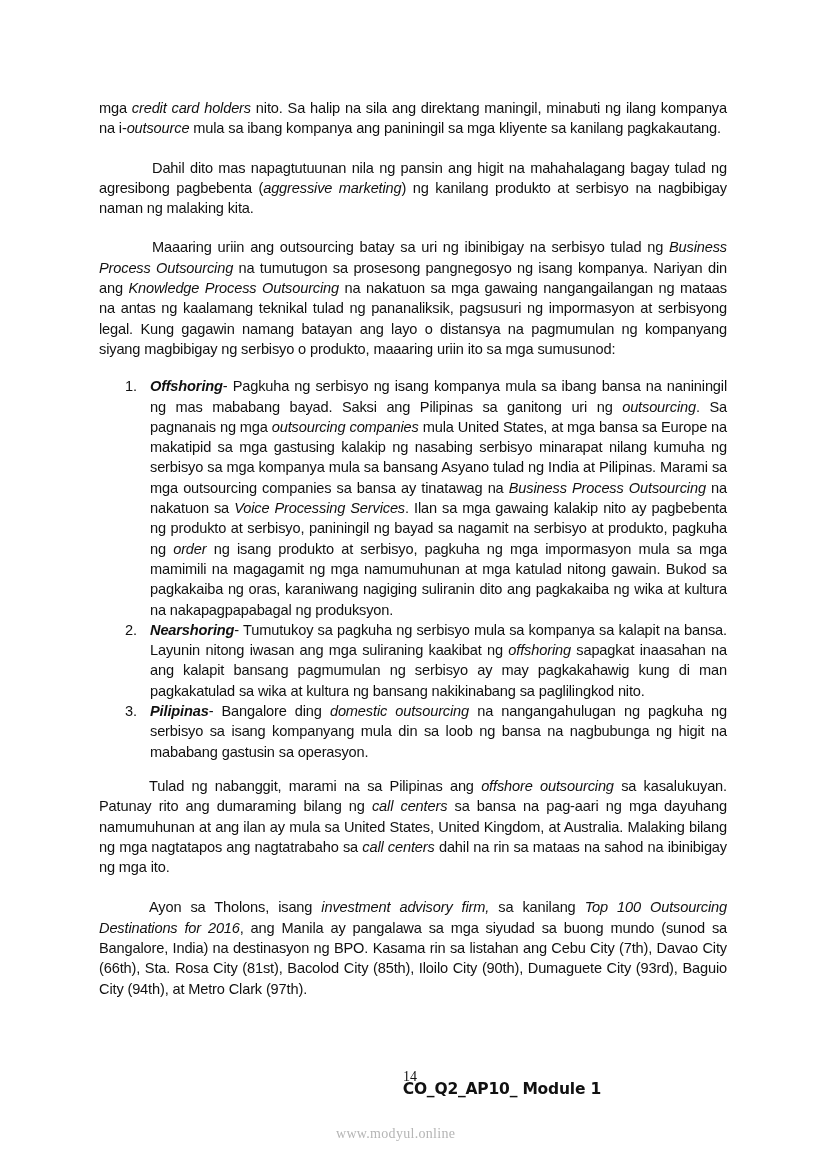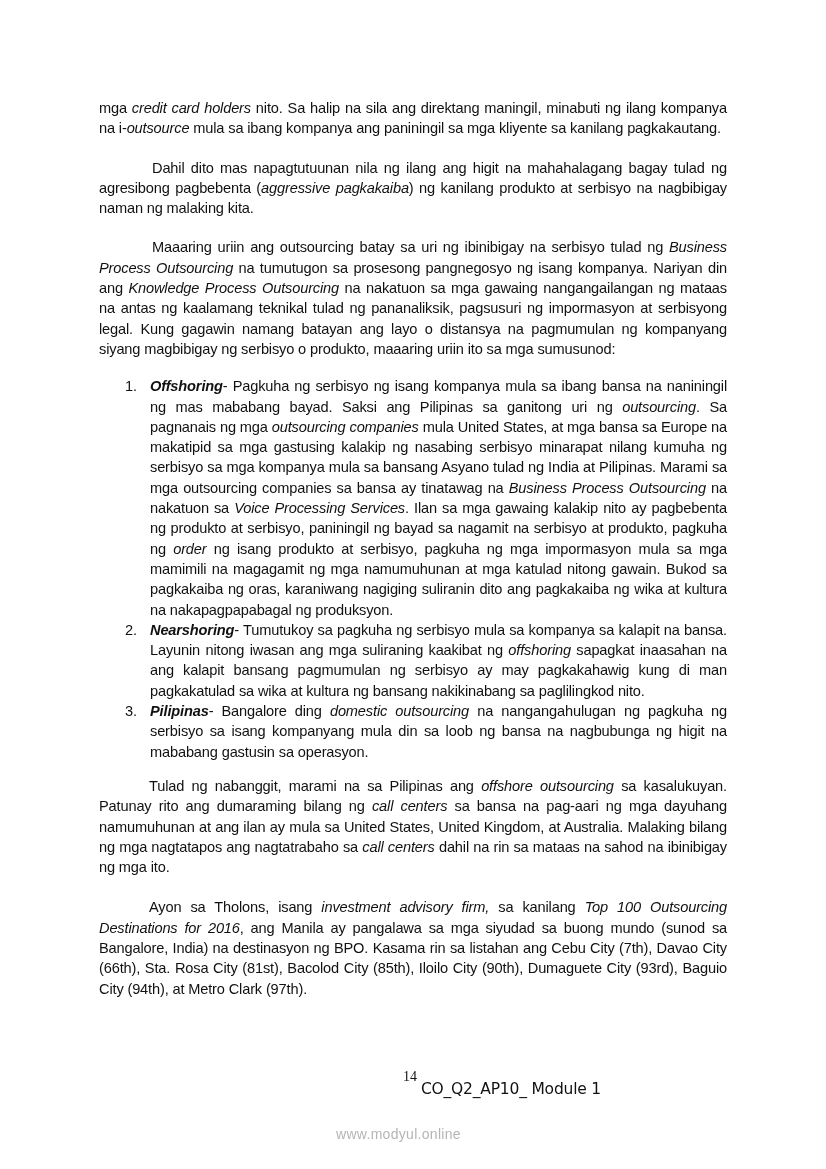--- a/index.html
+++ b/index.html
@@ -25,37 +25,37 @@
   .p4 { margin-bottom: 4px; text-indent: 50px; }
   .p5 { text-indent: 50px; margin-top: 20px; }
   em { font-style: italic; }
   .term { font-weight: bold; font-style: italic; }
   .page-num {
     position: absolute; left: 403px; top: 1069px;
     font-family: Liberation Serif, serif; font-size: 14px; color: #111;
   }
   .module-code {
     position: absolute; right: 89px; top: 1080px;
-    font-family: "DejaVu Sans", sans-serif; font-weight: normal; font-size: 15.5px; color: #111;
+    font-family: "DejaVu Sans", sans-serif; font-weight: bold; font-size: 15.5px; color: #111;
     letter-spacing: -0.2px;
   }
   .watermark {
     position: absolute; left: 336px; top: 1126px;
-    font-family: Liberation Sans, sans-serif; font-size: 14px; color: #b5b5b5; letter-spacing: 0.3px;
+    font-family: Liberation Serif, serif; font-size: 14px; color: #b5b5b5; letter-spacing: 0.3px;
   }
 </style>
 </head>
 <body>
 
 <div class="page">
   <div class="content">
 
     <p class="p1"><span>mga </span><em>credit card holders</em><span> nito.  Sa halip na sila ang direktang maningil, minabuti ng ilang kompanya na i-</span><em>outsource</em><span> mula sa ibang kompanya ang paniningil sa mga kliyente sa kanilang pagkakautang.</span></p>
 
-    <p class="p2"><span>Dahil dito mas napagtutuunan nila ng ilang ang higit na mahahalagang bagay tulad ng agresibong pagbebenta (</span><em>aggressive pagkakaiba</em><span>) ng kanilang produkto at serbisyo na nagbibigay naman ng malaking kita.</span></p>
+    <p class="p2"><span>Dahil dito mas napagtutuunan nila ng pansin ang higit na mahahalagang bagay tulad ng agresibong pagbebenta (</span><em>aggressive marketing</em><span>) ng kanilang produkto at serbisyo na nagbibigay naman ng malaking kita.</span></p>
 
     <p class="p3"><span>Maaaring uriin ang outsourcing batay sa uri ng ibinibigay na serbisyo tulad ng </span><em>Business Process Outsourcing</em><span> na tumutugon sa prosesong pangnegosyo ng isang kompanya. Nariyan din ang </span><em>Knowledge Process Outsourcing</em><span> na nakatuon sa mga gawaing nangangailangan ng mataas na antas ng kaalamang teknikal tulad ng pananaliksik, pagsusuri ng impormasyon at serbisyong legal. Kung gagawin namang batayan ang layo o distansya na pagmumulan ng kompanyang siyang magbibigay ng serbisyo o produkto, maaaring uriin ito sa mga sumusunod:</span></p>
 
     <ol class="list">
       <li>
         <span class="num">1.</span><span class="term">Offshoring</span><span>- Pagkuha ng serbisyo ng isang kompanya mula sa ibang bansa na naniningil ng mas mababang bayad. Saksi ang Pilipinas sa ganitong uri ng </span><em>outsourcing</em><span>. Sa pagnanais ng mga </span><em>outsourcing companies</em><span> mula United States, at mga bansa sa Europe na makatipid sa mga gastusing kalakip ng nasabing serbisyo minarapat nilang kumuha ng serbisyo sa mga kompanya mula sa bansang Asyano tulad ng India at Pilipinas. Marami sa mga outsourcing companies sa bansa ay tinatawag na </span><em>Business Process Outsourcing</em><span> na nakatuon sa </span><em>Voice Processing Services</em><span>. Ilan sa mga gawaing kalakip nito ay pagbebenta ng produkto at serbisyo, paniningil ng bayad sa nagamit na serbisyo at produkto, pagkuha ng </span><em>order</em><span> ng isang produkto at serbisyo, pagkuha ng mga impormasyon mula sa mga mamimili na magagamit ng mga namumuhunan at mga katulad nitong gawain. Bukod sa pagkakaiba ng oras, karaniwang nagiging suliranin dito ang pagkakaiba ng wika at kultura na nakapagpapabagal ng produksyon.</span>
       </li>
       <li>
         <span class="num">2.</span><span class="term">Nearshoring</span><span>- Tumutukoy sa pagkuha ng serbisyo mula sa kompanya sa kalapit na bansa. Layunin nitong iwasan ang mga suliraning kaakibat ng </span><em>offshoring</em><span> sapagkat inaasahan na ang kalapit bansang pagmumulan ng serbisyo ay may pagkakahawig kung di man pagkakatulad sa wika at kultura ng bansang nakikinabang sa paglilingkod nito.</span>
       </li>

